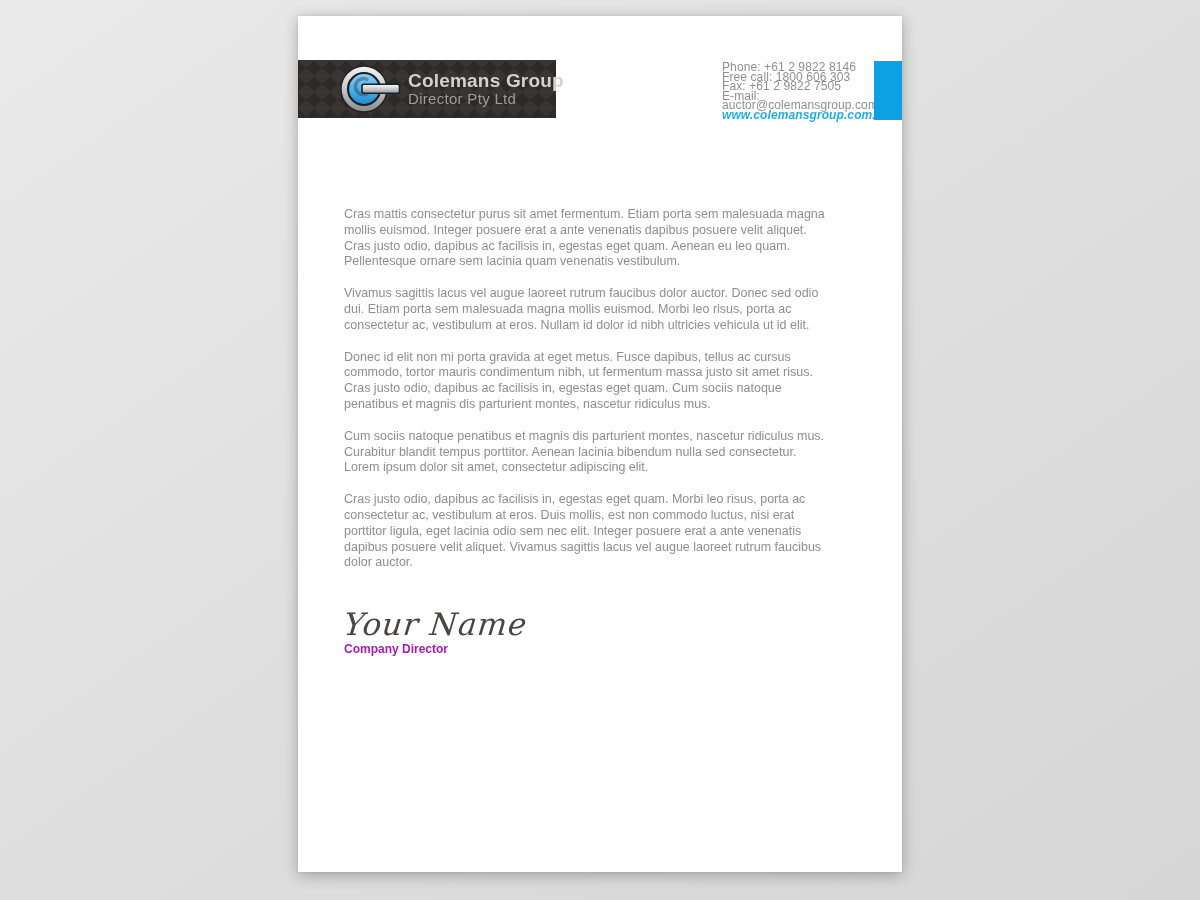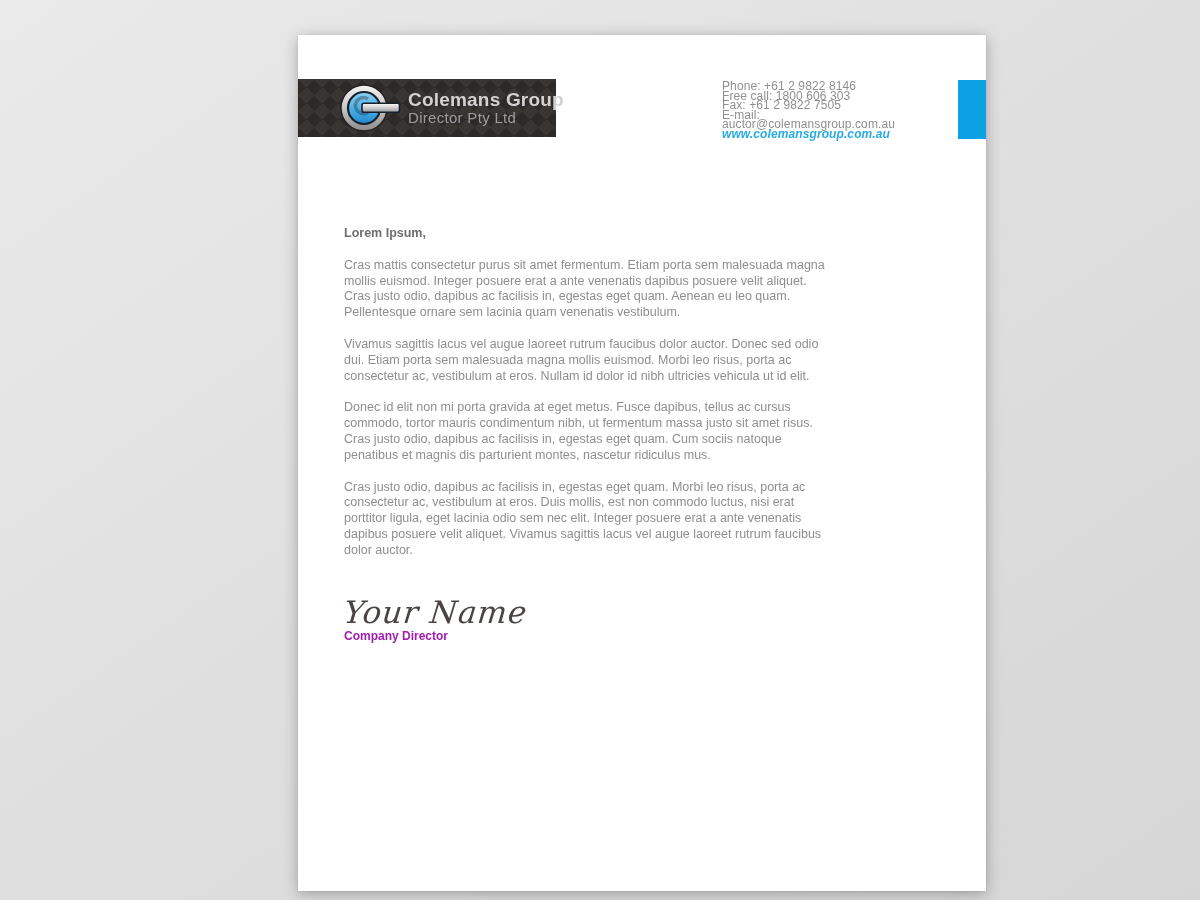--- a/index.html
+++ b/index.html
@@ -7,22 +7,22 @@
   body {
     font-family: "Liberation Sans", "DejaVu Sans", sans-serif;
     background: linear-gradient(145deg, #eaeaea 0%, #dedede 55%, #d6d6d6 100%);
     position: relative;
     overflow: hidden;
   }
 
   
   .sheet {
     position: absolute;
-    left: 298px; top: 35px;
-    width: 688px; height: 856px;
+    left: 298px; top: 16px;
+    width: 604px; height: 856px;
     background: #ffffff;
     box-shadow: 0 3px 14px rgba(0,0,0,0.28), 0 0 2px rgba(0,0,0,0.10);
   }
 
   
   .brandbar {
     position: absolute;
     left: 0; top: 44px;
     width: 258px; height: 58px;
     background-color: #393533;
@@ -131,24 +131,24 @@
     <div>Phone: +61 2 9822 8146</div>
     <div>Free call: 1800 606 303</div>
     <div>Fax: +61 2 9822 7505</div>
     <div>E-mail: auctor@colemansgroup.com.au</div>
     <a class="site" href="#">www.colemansgroup.com.au</a>
   </div>
 
   <div class="accent-bar"></div>
 
   <div class="letter">
-    <div class="salutation">Lorem Ipsum,</div>
     <p>Cras mattis consectetur purus sit amet fermentum. Etiam porta sem malesuada magna mollis euismod. Integer posuere erat a ante venenatis dapibus posuere velit aliquet. Cras justo odio, dapibus ac facilisis in, egestas eget quam. Aenean eu leo quam. Pellentesque ornare sem lacinia quam venenatis vestibulum.</p>
     <p>Vivamus sagittis lacus vel augue laoreet rutrum faucibus dolor auctor. Donec sed odio dui. Etiam porta sem malesuada magna mollis euismod. Morbi leo risus, porta ac consectetur ac, vestibulum at eros. Nullam id dolor id nibh ultricies vehicula ut id elit.</p>
     <p>Donec id elit non mi porta gravida at eget metus. Fusce dapibus, tellus ac cursus commodo, tortor mauris condimentum nibh, ut fermentum massa justo sit amet risus. Cras justo odio, dapibus ac facilisis in, egestas eget quam. Cum sociis natoque penatibus et magnis dis parturient montes, nascetur ridiculus mus.</p>
+    <p>Cum sociis natoque penatibus et magnis dis parturient montes, nascetur ridiculus mus. Curabitur blandit tempus porttitor. Aenean lacinia bibendum nulla sed consectetur. Lorem ipsum dolor sit amet, consectetur adipiscing elit.</p>
     <p>Cras justo odio, dapibus ac facilisis in, egestas eget quam. Morbi leo risus, porta ac consectetur ac, vestibulum at eros. Duis mollis, est non commodo luctus, nisi erat porttitor ligula, eget lacinia odio sem nec elit. Integer posuere erat a ante venenatis dapibus posuere velit aliquet. Vivamus sagittis lacus vel augue laoreet rutrum faucibus dolor auctor.</p>
 
     <div class="signature">
       <span class="sig-name">Your Name</span>
       <div class="sig-title">Company Director</div>
     </div>
   </div>
 
 </div>
 

